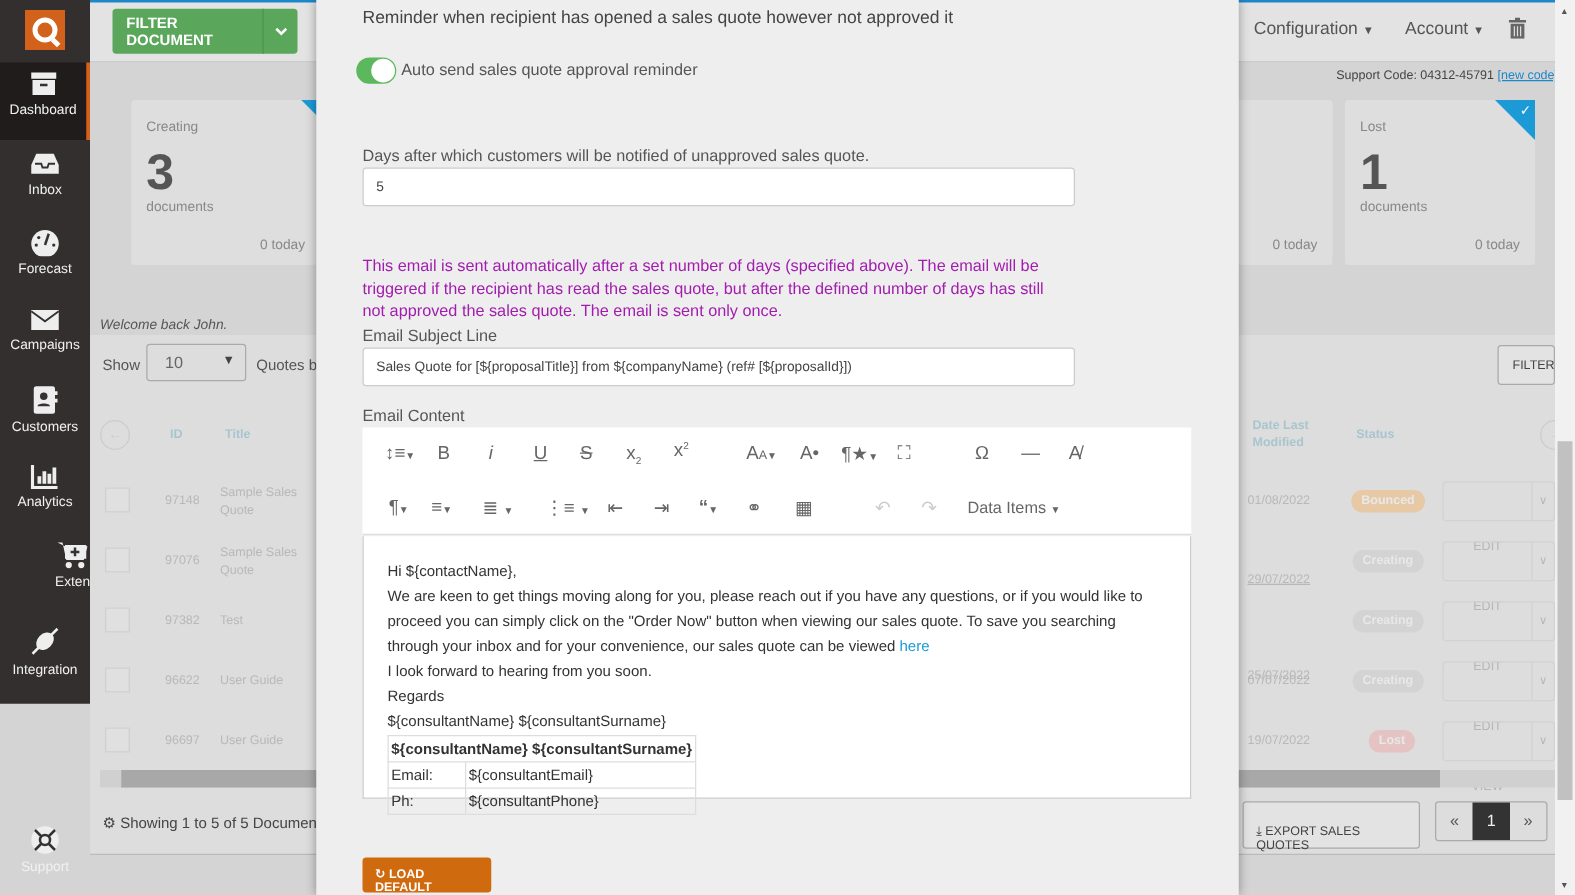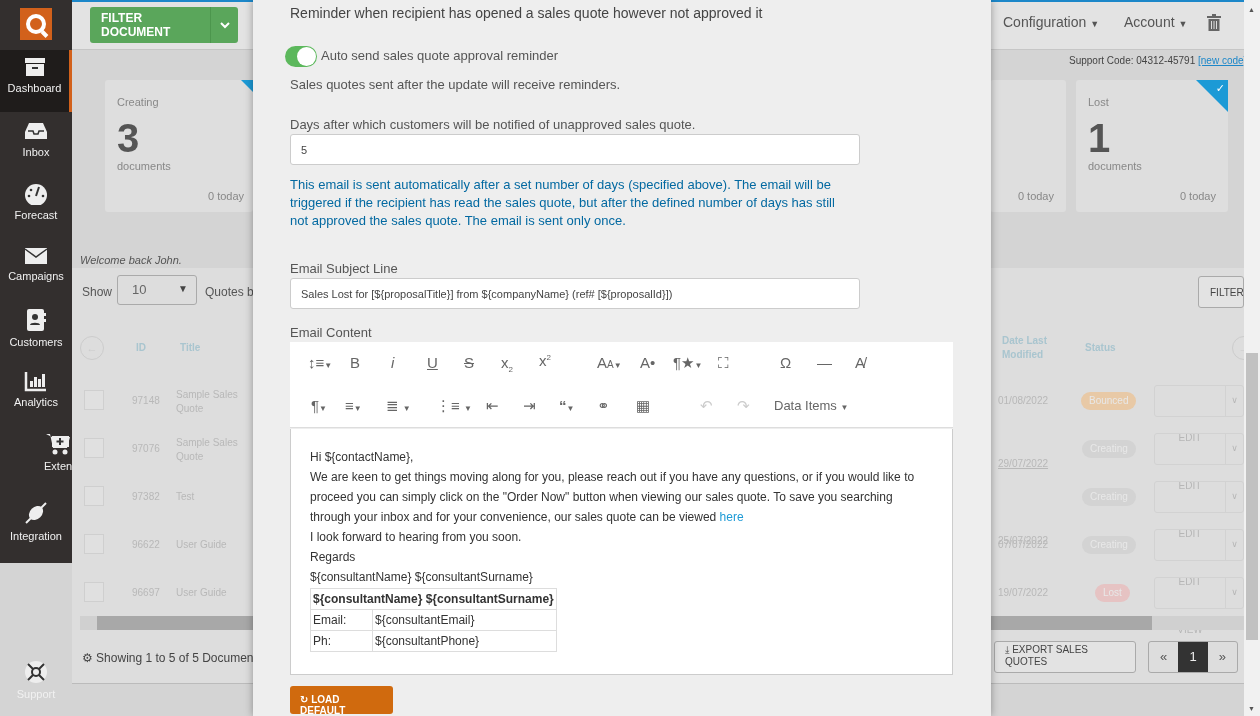--- a/index.html
+++ b/index.html
@@ -37,53 +37,53 @@
   .panel { position: absolute; left: 72px; top: 268px; width: 1172px; height: 416px; background: #dddddd; border-bottom: 1px solid #bbb; }
   .show-lbl { position: absolute; left: 10px; top: 17px; font-size: 12px; color: #555; }
   .show-select { position: absolute; left: 45px; top: 7px; width: 80px; height: 30px; border: 1px solid #aaa; border-radius: 3px; font-size: 13px; color: #666; padding: 6px 14px; }
   .show-select .arr { position: absolute; right: 8px; top: 7px; font-size: 10px; color: #444; }
   .quotes-lbl { position: absolute; left: 133px; top: 17px; font-size: 12px; color: #555; }
   .filter-btn { position: absolute; left: 1126px; top: 8px; width: 46px; height: 32px; border: 1px solid #aaa; border-radius: 3px; font-size: 10px; color: #444; padding: 10px 11px; background: #e3e3e3; }
 
   .th { position: absolute; top: 74px; font-size: 10px; font-weight: bold; color: #a9c5cf; }
   .row-cell { position: absolute; font-size: 10px; color: #b8b8b8; }
   .row-check { position: absolute; left: 12px; width: 20px; height: 20px; border: 1px solid #cfcfcf; background: #e0e0e0; }
-  .status-pill { position: absolute; height: 18px; border-radius: 9px; font-size: 10px; font-weight: normal; color: #e8e8e8; padding: 3px 8px; }
+  .status-pill { position: absolute; height: 18px; border-radius: 9px; font-size: 10px; font-weight: bold; color: #e8e8e8; padding: 3px 8px; }
   .act-btn { position: absolute; left: 1082px; width: 90px; height: 32px; border: 1px solid #d2d2d2; border-radius: 3px; font-size: 10px; color: #b6b6b6; }
   .act-btn .al { position: absolute; left: 0; width: 70px; top: 10px; text-align: center; margin-top: 36px; }
   .act-btn .ac { position: absolute; right: 0; top: 0; width: 18px; height: 30px; border-left: 1px solid #d2d2d2; text-align: center; font-size: 9px; padding-top: 9px; }
   .circ-btn { position: absolute; width: 24px; height: 24px; border: 1px solid #ccc; border-radius: 50%; font-size: 11px; color: #ccc; text-align: center; line-height: 22px; }
 
   .hscroll { position: absolute; left: 8px; top: 348px; width: 1164px; height: 14px; background: #d0d0d0; }
   .hscroll .thumb { position: absolute; left: 17px; top: 0; width: 1055px; height: 14px; background: #a8a8a8; }
   .showing { position: absolute; left: 10px; top: 383px; font-size: 12px; color: #444; }
-  .export-btn { position: absolute; left: 922px; top: 373px; width: 142px; height: 32px; border: 1px solid #aaa; border-radius: 3px; font-size: 10px; color: #444; padding: 2px 10px; background: #e3e3e3; }
+  .export-btn { position: absolute; left: 922px; top: 373px; width: 142px; height: 32px; border: 1px solid #aaa; border-radius: 3px; font-size: 10px; color: #444; padding: 18px 10px; background: #e3e3e3; }
   .pager { position: absolute; left: 1076px; top: 373px; width: 90px; height: 32px; border: 1px solid #aaa; border-radius: 3px; display: flex; }
   .pager span { flex: 1; text-align: center; line-height: 30px; font-size: 13px; color: #555; }
   .pager .cur { background: #333; color: #eee; }
 
   .vscroll { position: absolute; left: 1244px; top: 0; width: 16px; height: 716px; background: #f1f1f1; }
   .vscroll .thumb { position: absolute; left: 2px; top: 353px; width: 12px; height: 287px; background: #c1c1c1; }
   .vscroll .up { position: absolute; top: 6px; left: 4px; font-size: 7px; color: #555; }
   .vscroll .down { position: absolute; bottom: 4px; left: 4px; font-size: 7px; color: #555; }
 
   
   .modal { position: absolute; left: 253px; top: 0; width: 738px; height: 716px; background: #eeeeee; box-shadow: 0 0 8px rgba(0,0,0,0.35); }
   .m-heading { position: absolute; left: 37px; top: 5px; font-size: 14px; color: #444; }
   .toggle { position: absolute; left: 32px; top: 46px; width: 32px; height: 21px; border-radius: 11px; background: #5cb85c; }
   .toggle .knob { position: absolute; right: 1px; top: 1px; width: 19px; height: 19px; border-radius: 50%; background: #fff; }
   .toggle-lbl { position: absolute; left: 68px; top: 48px; font-size: 13px; color: #555; }
   .m-note { position: absolute; left: 37px; top: 77px; font-size: 13px; color: #555; }
   .m-label { position: absolute; left: 37px; font-size: 13px; color: #555; }
   .m-input { position: absolute; left: 37px; width: 570px; height: 31px; border: 1px solid #ccc; border-radius: 3px; background: #fff; font-size: 11px; color: #444; padding: 9px 10px; }
-  .m-desc { position: absolute; left: 37px; top: 176px; width: 560px; font-size: 13px; line-height: 18px; color: #0369a1; }
+  .m-desc { position: absolute; left: 37px; top: 204px; width: 560px; font-size: 13px; line-height: 18px; color: #a21caf; }
 
   .editor-tb { position: absolute; left: 37px; top: 342px; width: 663px; height: 86px; background: #fff; border-bottom: 1px solid #ddd; }
   .tb-icon { position: absolute; font-size: 15px; color: #666; }
-  .editor-body { position: absolute; left: 37px; top: 429px; width: 663px; height: 246px; background: #fff; border: 1px solid #ccc; border-top: none; padding: 18px 19px; font-size: 12px; color: #333; line-height: 20px; }
+  .editor-body { position: absolute; left: 37px; top: 429px; width: 663px; height: 210px; background: #fff; border: 1px solid #ccc; border-top: none; padding: 18px 19px; font-size: 12px; color: #333; line-height: 20px; }
   .editor-body a { color: #1c9ad6; text-decoration: none; }
   .sig-table { border-collapse: collapse; margin-top: 1px; font-size: 12px; }
   .sig-table td { border: 1px solid #ddd; padding: 0 2px; height: 21px; }
   .load-btn { position: absolute; left: 37px; top: 686px; width: 103px; height: 28px; background: #d06a0e; border-radius: 3px; color: #fff; font-size: 10px; font-weight: bold; padding: 8px 10px; }
 </style>
 </head>
 <body>
 
 <div class="sidebar">
   <div class="logo">
@@ -322,29 +322,28 @@
 </div>
 
 <div class="modal">
   <div class="m-heading">Reminder when recipient has opened a sales quote however not approved it</div>
 
   <div class="toggle">
       <div class="knob"></div>
     </div>
   <span class="toggle-lbl">Auto send sales quote approval reminder</span>
 
-  <div class="m-note">Sales quotes sent after the update will receive reminders.</div>
 
   <div class="m-label" style="top:117px;">Days after which customers will be notified of unapproved sales quote.</div>
   <div class="m-input" style="top:134px;">5</div>
 
   <div class="m-desc">This email is sent automatically after a set number of days (specified above). The email will be triggered if the recipient has read the sales quote, but after the defined number of days has still not approved the sales quote. The email is sent only once.</div>
 
   <div class="m-label" style="top:261px;">Email Subject Line</div>
-  <div class="m-input" style="top:278px;">Sales Lost for [${proposalTitle}] from ${companyName} (ref# [${proposalId}])</div>
+  <div class="m-input" style="top:278px;">Sales Quote for [${proposalTitle}] from ${companyName} (ref# [${proposalId}])</div>
 
   <div class="m-label" style="top:325px;">Email Content</div>
 
   <div class="editor-tb">
     <span class="tb-icon" style="left:18px; top:12px;">↕≡<small style="font-size:8px;">▼</small></span>
     <span class="tb-icon" style="left:60px; top:12px;">B</span>
     <span class="tb-icon" style="left:101px; top:12px; font-style:italic;">i</span>
     <span class="tb-icon" style="left:137px; top:12px; text-decoration:underline;">U</span>
     <span class="tb-icon" style="left:174px; top:12px; text-decoration:line-through;">S</span>
     <span class="tb-icon" style="left:211px; top:12px;">x<sub style="font-size:8px;">2</sub></span>

